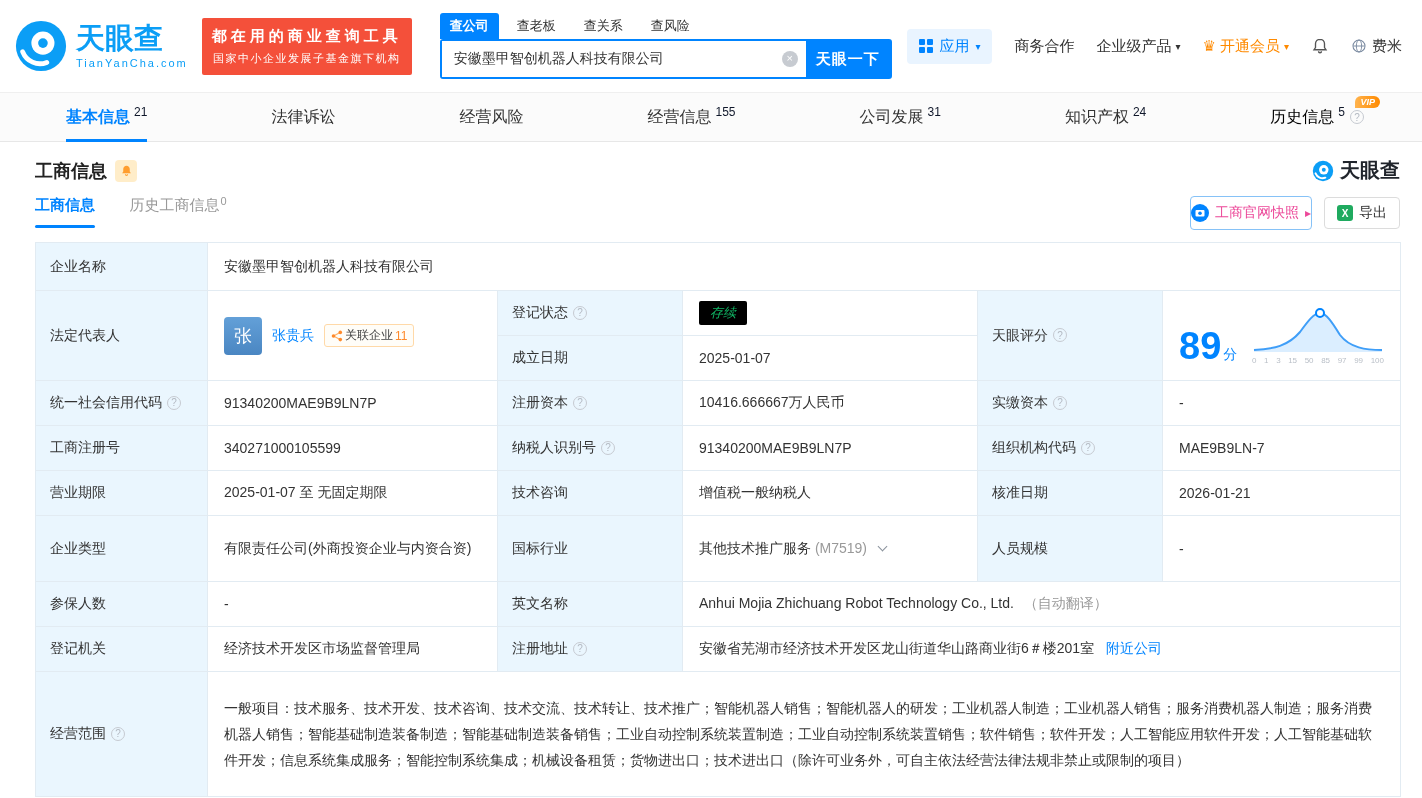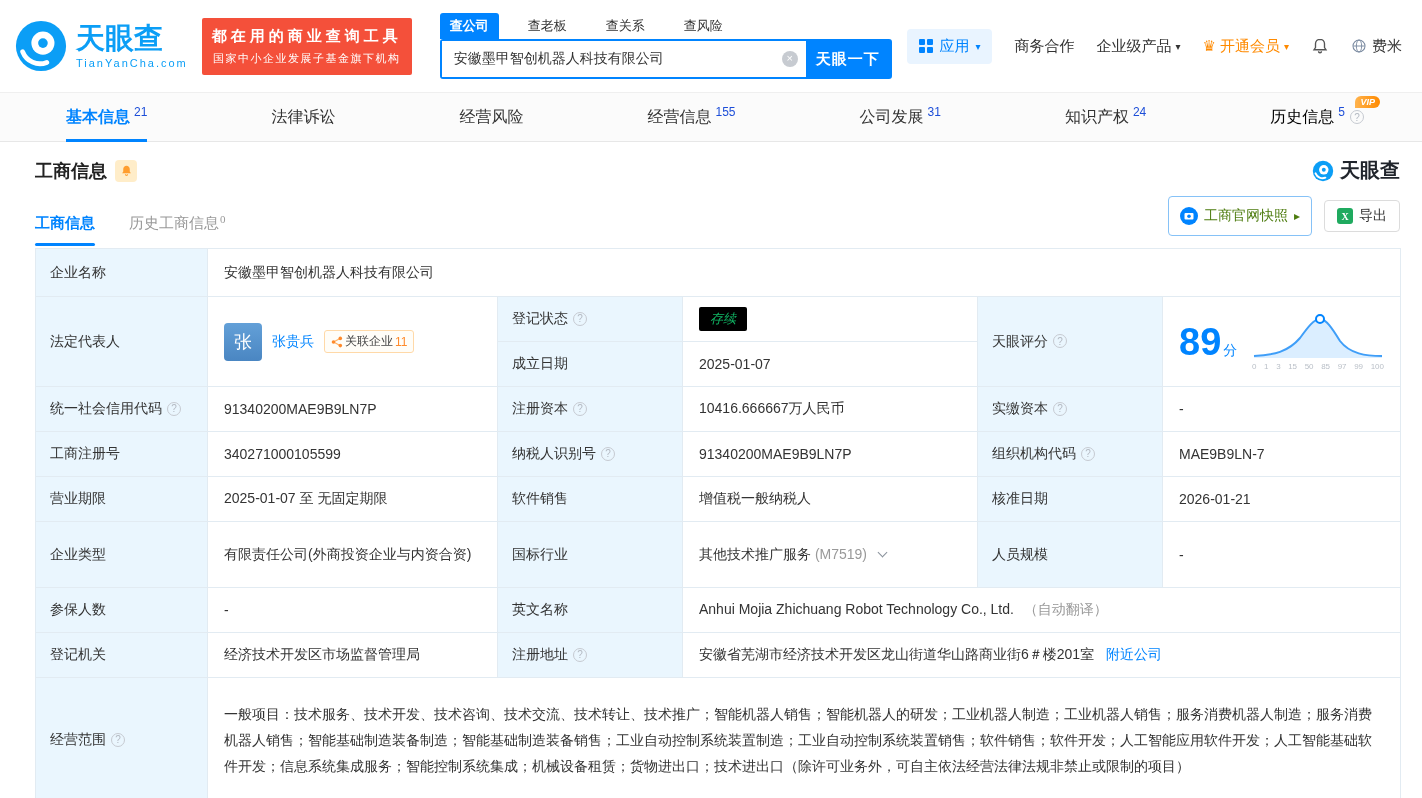--- a/index.html
+++ b/index.html
@@ -10,21 +10,21 @@
   
   .topbar { height:92px; display:flex; align-items:center; padding:0 14px; gap:14px; background:#fff; }
   .logo { display:flex; align-items:center; gap:8px; cursor:pointer; flex:0 0 auto; }
   .brand { font-size:29px; font-weight:bold; color:#0b9ef6; line-height:1; }
   .domain { font-size:11px; color:#0b9ef6; letter-spacing:2px; margin-top:4px; }
   .promo { background:#f4503a; color:#fff; text-align:center; padding:9px 10px; border-radius:2px; flex:0 0 auto; }
   .promo-line1 { font-size:15px; font-weight:bold; letter-spacing:4px; }
   .promo-line2 { font-size:11px; letter-spacing:1.5px; margin-top:5px; }
 
   .search-area { display:flex; flex-direction:column; margin-left:14px; flex:0 0 auto; }
-  .search-tabs { display:flex; gap:19px; align-items:flex-end; }
+  .search-tabs { display:flex; gap:8px; align-items:flex-end; }
   .stab { font-size:13px; color:#333; padding:4px 10px; cursor:pointer; }
   .stab.active { background:#0084ff; color:#fff; border-radius:3px 3px 0 0; font-weight:bold; }
   .search-box { display:flex; width:452px; height:40px; border:2px solid #0084ff; border-radius:3px; background:#fff; position:relative; }
   .search-box input { flex:1; border:none; outline:none; padding:0 34px 0 12px; font-size:14px; color:#333; font-family:inherit; }
   .clear { position:absolute; right:92px; top:50%; transform:translateY(-50%); width:16px; height:16px; background:#c7cbd1; color:#fff; border-radius:50%; font-size:11px; line-height:15px; text-align:center; cursor:pointer; }
   .search-btn { width:84px; background:#0084ff; color:#fff; border:none; font-size:15px; font-weight:bold; letter-spacing:1px; cursor:pointer; font-family:inherit; }
 
   .top-menu { margin-left:auto; display:flex; align-items:center; gap:22px; font-size:15px; color:#333; flex:0 0 auto; padding-right:6px; }
   .apps-btn { display:flex; align-items:center; gap:6px; background:#e9f4ff; color:#0084ff; padding:8px 12px; border-radius:4px; cursor:pointer; }
   .menu-item { cursor:pointer; display:flex; align-items:center; gap:4px; }
@@ -32,58 +32,58 @@
   .vip { color:#ff8a00; }
   .crown { font-size:15px; color:#ff8a00; }
   .bell-btn { cursor:pointer; display:flex; align-items:center; }
   .user { display:flex; align-items:center; gap:5px; cursor:pointer; }
 
   
   .main-tabs { height:50px; display:flex; justify-content:space-between; align-items:stretch; padding:0 58px 0 66px; background:#fbfbfb; border-top:1px solid #efefef; border-bottom:1px solid #e7e7e7; }
   .mtab { display:flex; align-items:center; position:relative; cursor:pointer; font-size:16px; color:#333; }
   .mtab.active .mlabel { color:#0084ff; font-weight:bold; }
   .mtab.active::after { content:""; position:absolute; left:0; right:0; bottom:-1px; height:3px; background:#0084ff; }
-  .mcount { font-size:12px; color:#1d4ed8; margin-left:4px; position:relative; top:-5px; }
+  .mcount { font-size:12px; color:#0f172a; margin-left:4px; position:relative; top:-5px; }
   .mlabel.orange { color:#000000; }
   .vip-badge { position:absolute; top:3px; right:-16px; background:linear-gradient(90deg,#ffb34d,#ff8a00); color:#fff; font-size:9px; font-style:italic; font-weight:bold; padding:1px 5px; border-radius:6px 6px 6px 0; }
 
   
   .section-head { display:flex; justify-content:space-between; align-items:center; padding:15px 22px 4px 35px; }
   .sec-left { display:flex; align-items:center; }
   .sec-title { font-size:18px; font-weight:bold; color:#222; }
   .bell-badge { width:22px; height:22px; background:#ffedc9; border-radius:4px; display:inline-flex; align-items:center; justify-content:center; margin-left:8px; cursor:pointer; }
   .sec-logo { display:flex; align-items:center; gap:6px; font-size:20px; font-weight:bold; color:#20242b; }
 
   
-  .sub-tabs { display:flex; justify-content:space-between; align-items:flex-end; padding:8px 22px 0 35px;font-family:Liberation Serif, serif; }
+  .sub-tabs { display:flex; justify-content:space-between; align-items:flex-start; padding:8px 22px 0 35px; }
   .stab2 { font-size:15px; color:#999; margin-right:30px; cursor:pointer; display:inline-block; padding-bottom:13px; position:relative; }
   .stab2.active { color:#0084ff; font-weight:bold; }
   .stab2.active::after { content:""; position:absolute; bottom:0; left:0; right:0; height:3px; background:#0084ff; border-radius:2px; }
   .sup0 { font-size:11px; position:relative; top:-5px; margin-left:1px; }
   .sub-actions { display:flex; gap:12px; align-items:center; padding-bottom:10px; }
-  .snap-btn { display:flex; align-items:center; gap:6px; height:40px; padding:0 11px; background:#fff; border:1px solid #86c2f7; border-radius:4px; color:#4d7c0f; font-size:14px; cursor:pointer; font-family:inherit; }
+  .snap-btn { display:flex; align-items:center; gap:6px; height:34px; padding:0 0; background:#fff; border:1px solid #86c2f7; border-radius:4px; color:#ec4899; font-size:14px; cursor:pointer; font-family:inherit; }
   .arr { font-size:12px; }
   .export-btn { display:flex; align-items:center; gap:6px; height:32px; padding:0 12px; background:#fff; border:1px solid #dcdcdc; border-radius:4px; color:#333; font-size:14px; cursor:pointer; font-family:inherit; }
   .xls { width:16px; height:16px; background:#1faa5f; color:#fff; border-radius:3px; font-size:10px; font-weight:bold; display:inline-flex; align-items:center; justify-content:center; }
 
   
   .info-table { width:1365px; margin:2px 16px 0 35px; border-collapse:collapse; table-layout:fixed; font-size:14px; color:#333; }
   .info-table td { border:1px solid #e2ebf2; vertical-align:middle; }
   td.lbl { background:#eaf6fe; padding:0 8px 0 14px; }
   td.val { background:#fff; padding:0 16px; }
   .help { display:inline-flex; width:14px; height:14px; border:1px solid #c6cad1; border-radius:50%; color:#b3b9c2; font-size:10px; align-items:center; justify-content:center; margin-left:5px; vertical-align:1px; cursor:pointer; }
   .status-badge { display:inline-block; background:#000000; color:#10b564; padding:3px 11px; border-radius:2px; font-size:13px;font-style:italic; }
   .rep { display:flex; align-items:center; gap:10px; }
   .avatar { width:38px; height:38px; border-radius:4px; background:linear-gradient(180deg,#63a0d8,#4a86c2); color:#fff; font-size:18px; display:inline-flex; align-items:center; justify-content:center; cursor:pointer; }
   .link { color:#0084ff; cursor:pointer; text-decoration:none; }
   .rel-tag { display:inline-flex; align-items:center; gap:2px; border:1px solid #ffd9a8; border-radius:3px; padding:2px 6px; font-size:12px; color:#444; cursor:pointer; background:#fffdf8; }
   .rel-count { color:#ff8a2b; }
   .gray { color:#999; }
   .chev { display:inline-block; width:7px; height:7px; border-right:1.5px solid #8a929c; border-bottom:1.5px solid #8a929c; transform:rotate(45deg); margin-left:8px; vertical-align:3px; cursor:pointer; }
-  .score-wrap { display:flex; align-items:center; justify-content:space-between; cursor:pointer; }
+  .score-wrap { display:flex; align-items:flex-end; justify-content:space-between; cursor:pointer; }
   .score-big { font-size:38px; font-weight:bold; color:#0084ff; line-height:1; }
   .score-unit { font-size:14px; color:#0084ff; margin-left:2px; }
   .mini-chart { width:132px; }
   .ticks { display:flex; justify-content:space-between; font-size:8px; color:#b9bfc7; margin-top:1px; }
   .scope-val { padding:14px 16px !important; line-height:26px; }
   .addr-link { margin-left:8px; }
   .note { margin-left:6px; }
 </style>
 </head>
 <body>
@@ -325,21 +325,21 @@
       <td class="val"><span>340271000105599</span></td>
       <td class="lbl"><span>纳税人识别号</span><span class="help">?</span></td>
       <td class="val"><span>91340200MAE9B9LN7P</span></td>
       <td class="lbl"><span>组织机构代码</span><span class="help">?</span></td>
       <td class="val"><span>MAE9B9LN-7</span></td>
     </tr>
 
     <tr style="height:45px">
       <td class="lbl"><span>营业期限</span></td>
       <td class="val"><span>2025-01-07 至 无固定期限</span></td>
-      <td class="lbl"><span>软件销售</span></td>
+      <td class="lbl"><span>技术咨询</span></td>
       <td class="val"><span>增值税一般纳税人</span></td>
       <td class="lbl"><span>核准日期</span></td>
       <td class="val"><span>2026-01-21</span></td>
     </tr>
 
     <tr style="height:66px">
       <td class="lbl"><span>企业类型</span></td>
       <td class="val"><span>有限责任公司(外商投资企业与内资合资)</span></td>
       <td class="lbl"><span>国标行业</span></td>
       <td class="val">

